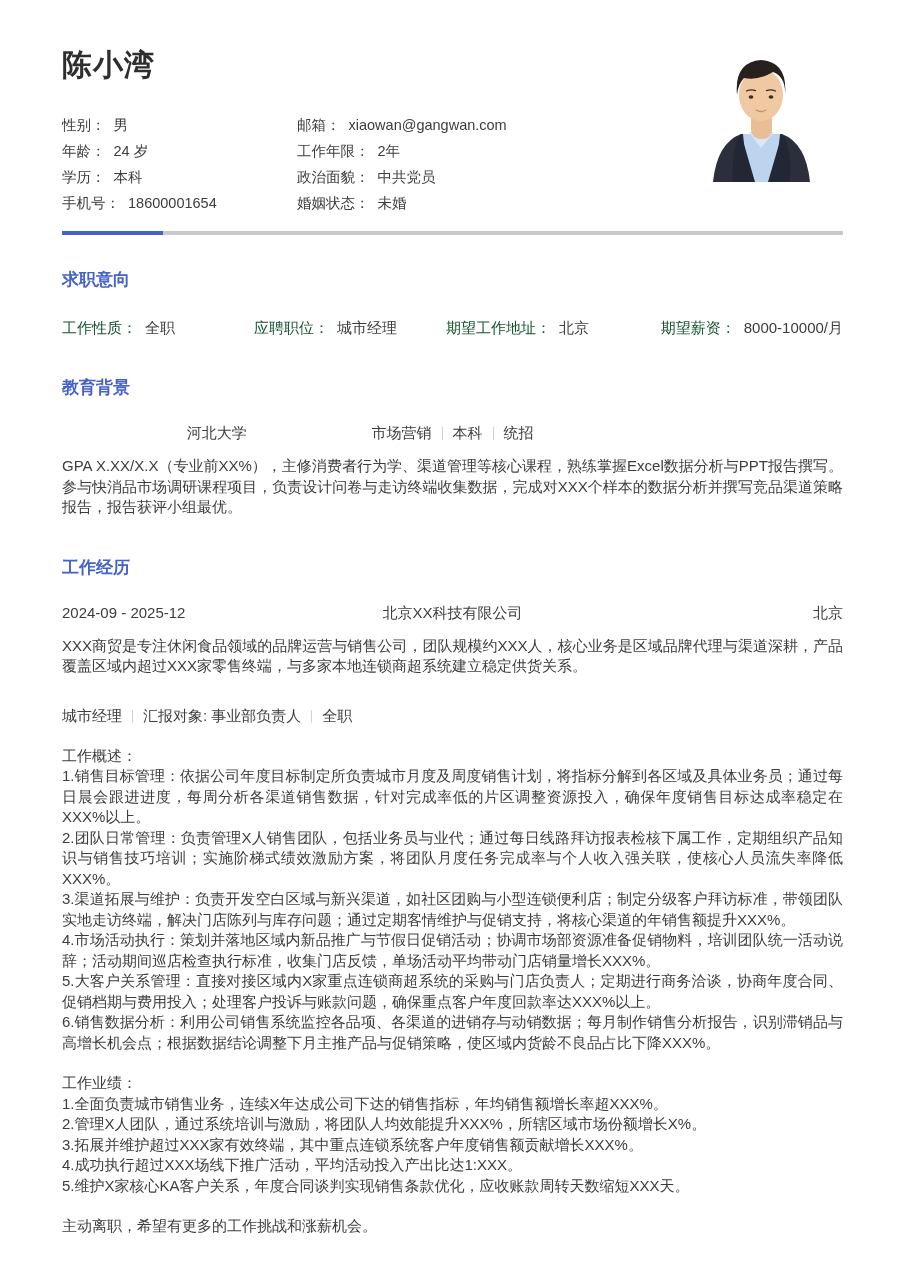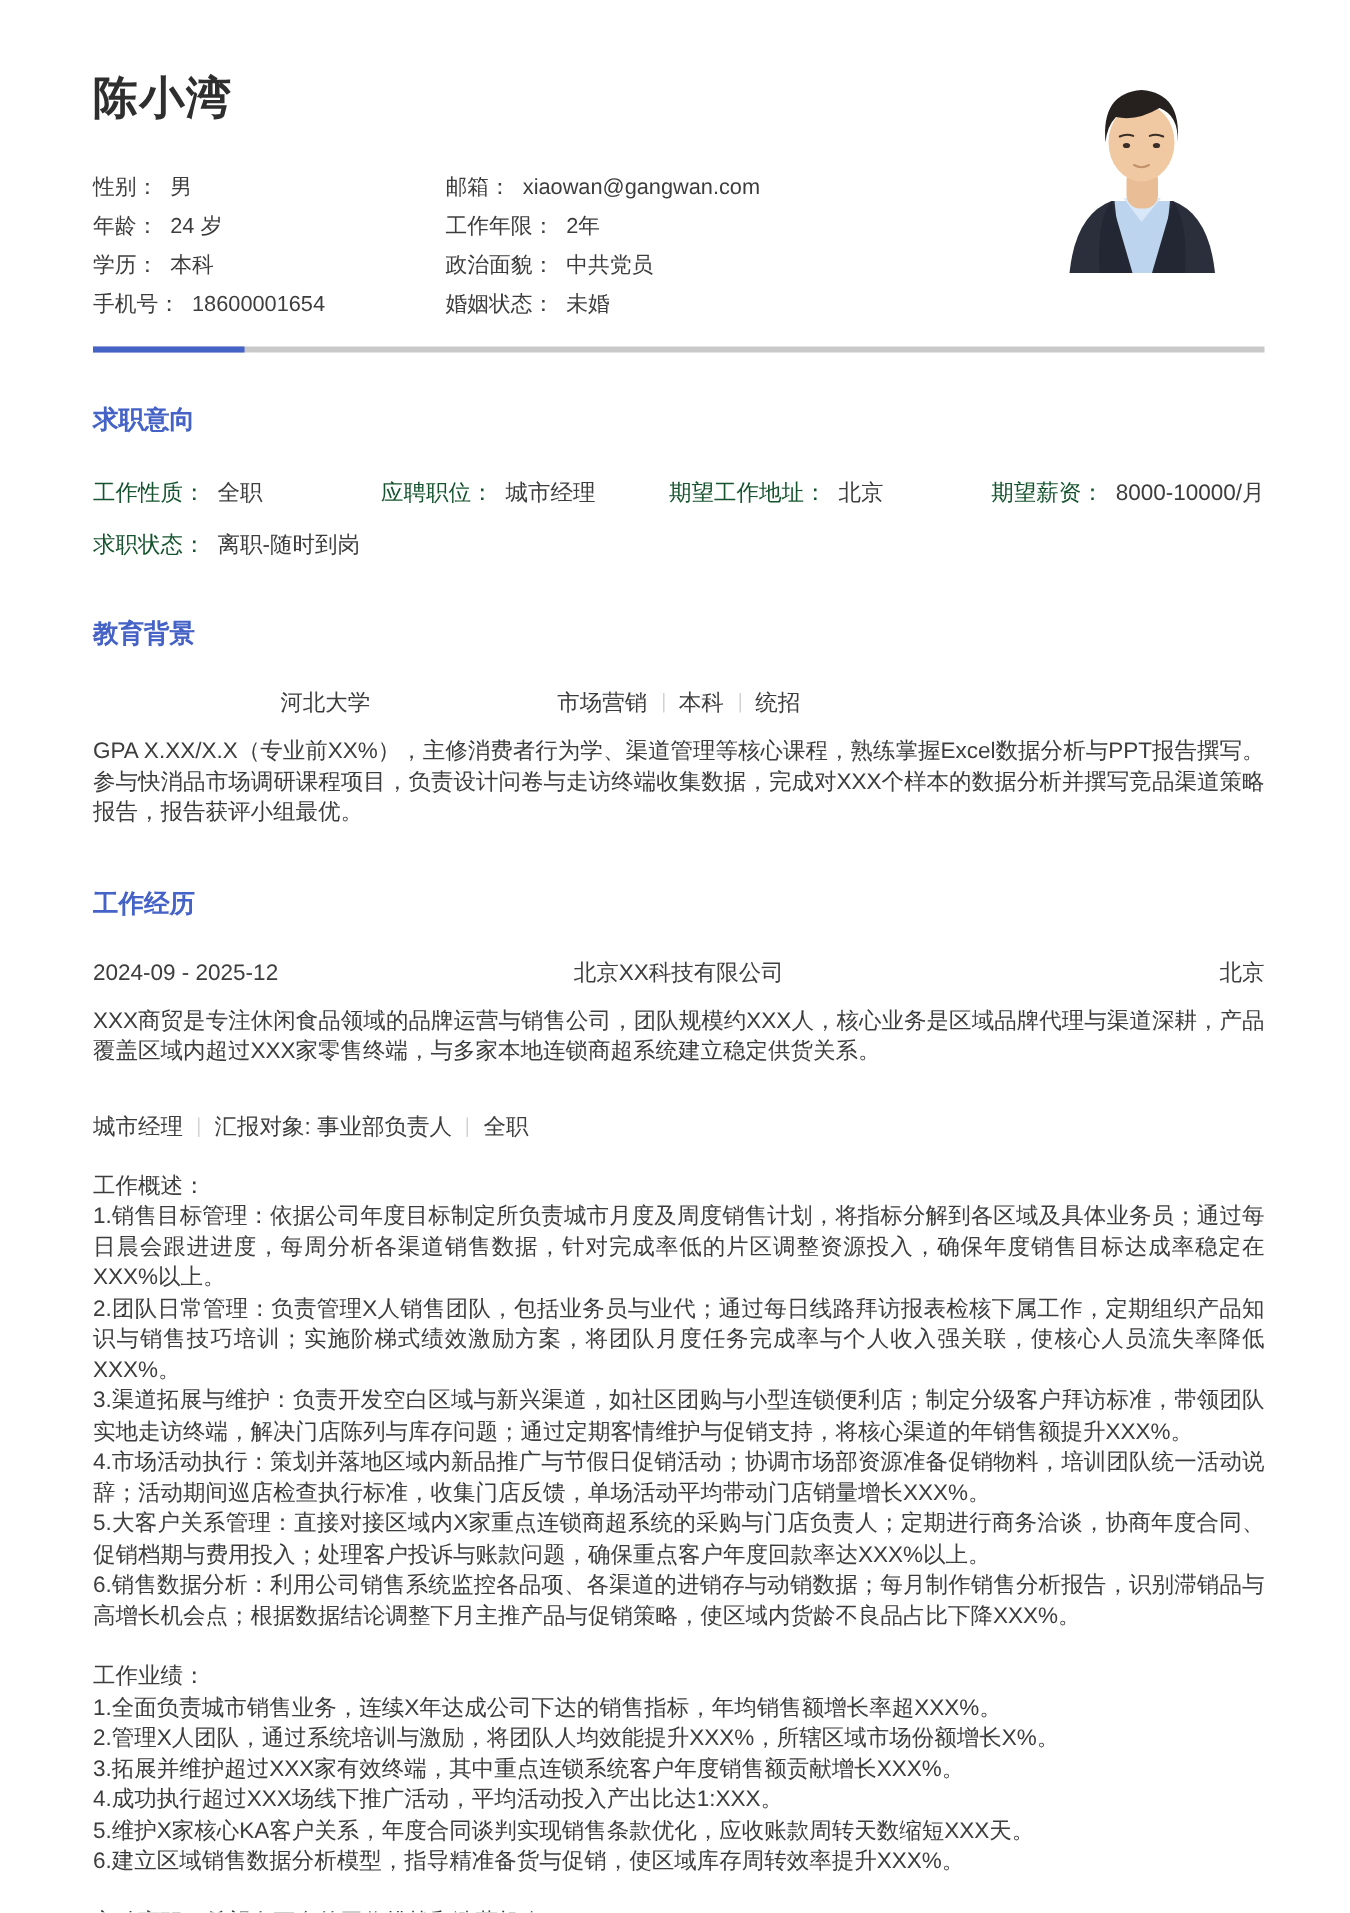--- a/index.html
+++ b/index.html
@@ -162,25 +162,20 @@
       <span class="field">
         <span class="lbl">应聘职位：</span><span class="val">城市经理</span>
       </span>
       <span class="field">
         <span class="lbl">期望工作地址：</span><span class="val">北京</span>
       </span>
       <span class="field">
         <span class="lbl">期望薪资：</span><span class="val">8000-10000/月</span>
       </span>
     </div>
-    <div class="intent-row2">
-      <span class="field">
-        <span class="lbl">求职状态：</span><span class="val">离职-随时到岗</span>
-      </span>
-    </div>
   </section>
 
   <section>
     <h2 class="sec-title">教育背景</h2>
     <div class="line3">
       <span class="c">河北大学</span>
       <span class="r">
         <span>市场营销</span><span class="sep"></span><span>本科</span><span class="sep"></span><span>统招</span>
       </span>
     </div>
@@ -209,21 +204,20 @@
       <div class="pline">6.销售数据分析：利用公司销售系统监控各品项、各渠道的进销存与动销数据；每月制作销售分析报告，识别滞销品与高增长机会点；根据数据结论调整下月主推产品与促销策略，使区域内货龄不良品占比下降XXX%。</div>
     </div>
 
     <div class="plist">
       <div class="pline">工作业绩：</div>
       <div class="pline">1.全面负责城市销售业务，连续X年达成公司下达的销售指标，年均销售额增长率超XXX%。</div>
       <div class="pline">2.管理X人团队，通过系统培训与激励，将团队人均效能提升XXX%，所辖区域市场份额增长X%。</div>
       <div class="pline">3.拓展并维护超过XXX家有效终端，其中重点连锁系统客户年度销售额贡献增长XXX%。</div>
       <div class="pline">4.成功执行超过XXX场线下推广活动，平均活动投入产出比达1:XXX。</div>
       <div class="pline">5.维护X家核心KA客户关系，年度合同谈判实现销售条款优化，应收账款周转天数缩短XXX天。</div>
-      <div class="pline">6.建立区域销售数据分析模型，指导精准备货与促销，使区域库存周转效率提升XXX%。</div>
     </div>
 
     <div class="plist">
       <div class="pline">主动离职，希望有更多的工作挑战和涨薪机会。</div>
     </div>
   </section>
 
 </div>
 
 </body></html>

